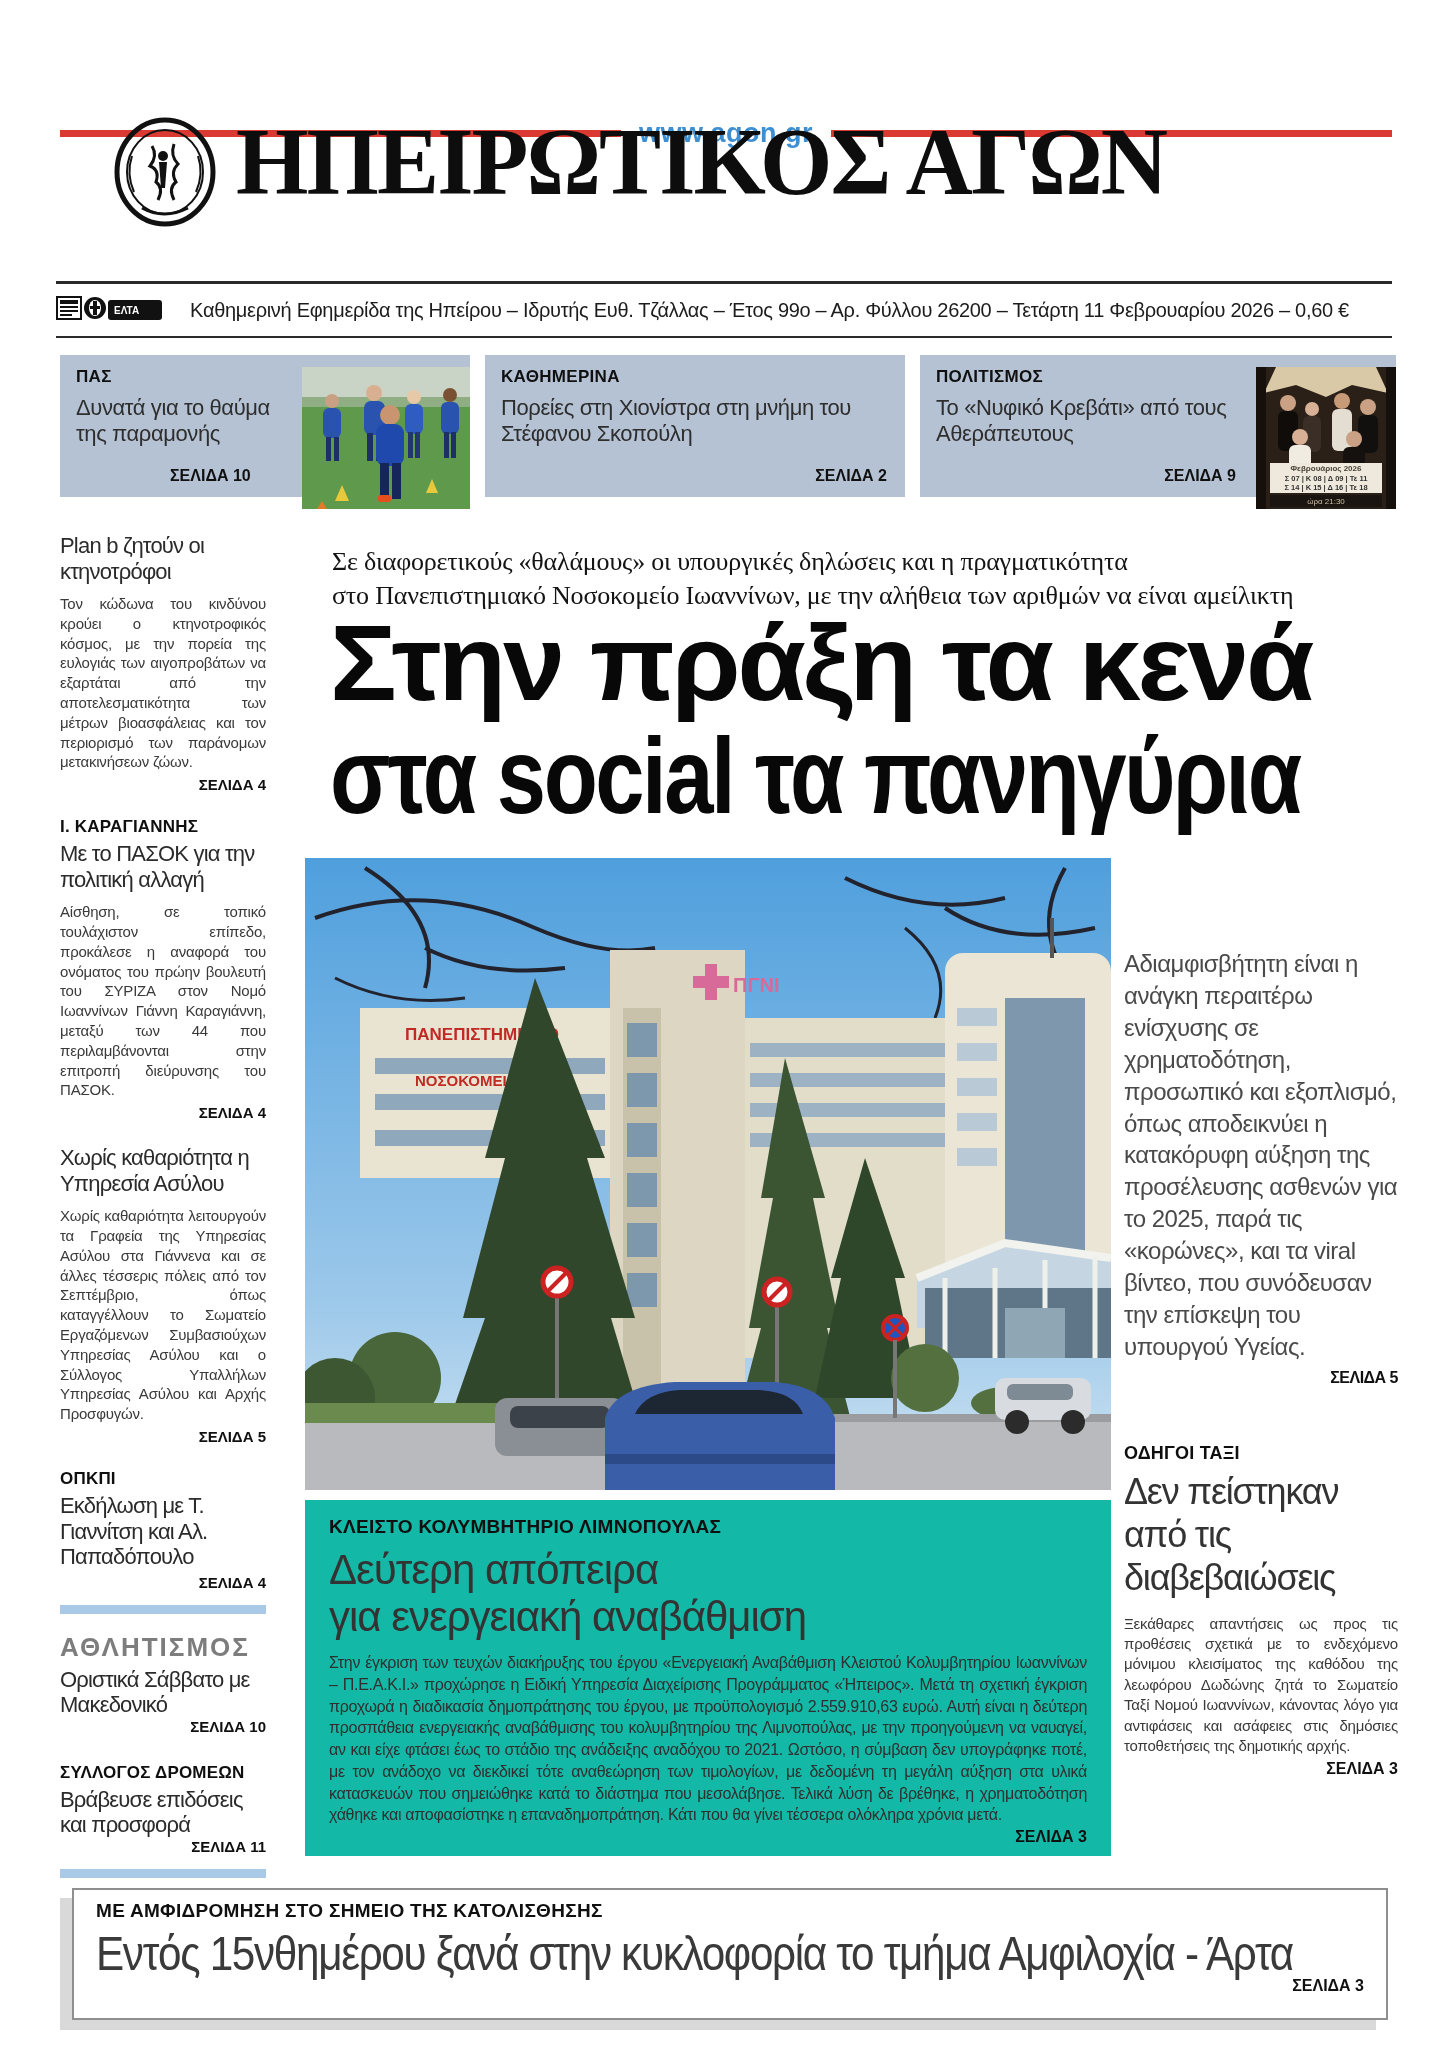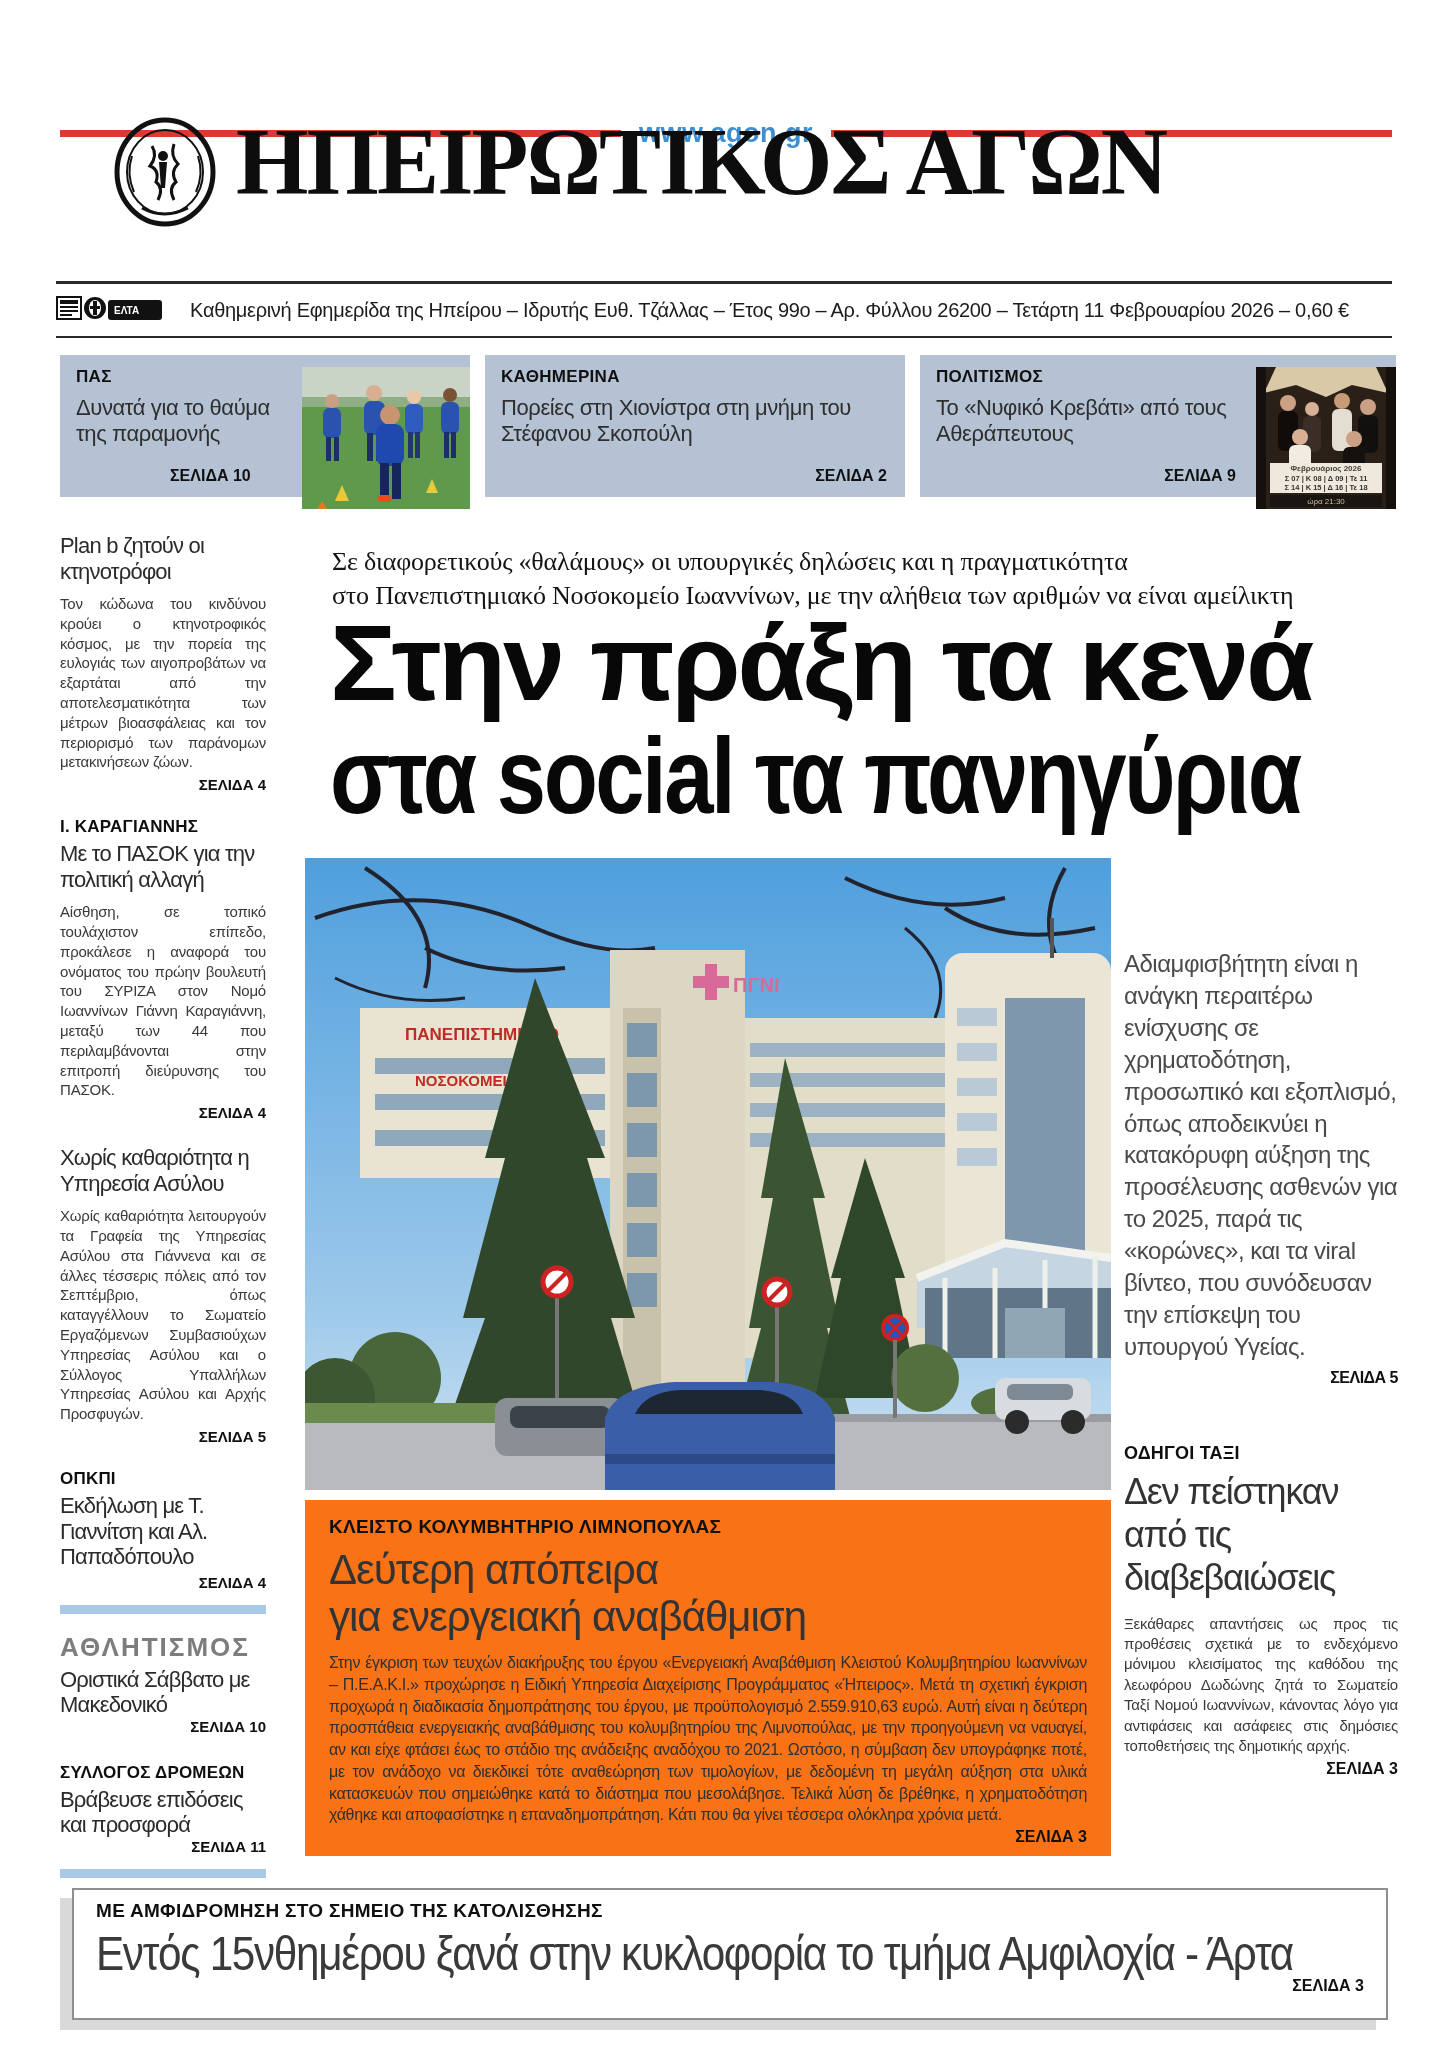--- a/index.html
+++ b/index.html
@@ -60,21 +60,21 @@
              letter-spacing:-0.5px;}
   .page-right{font-size:16px;font-weight:bold;color:#101010;text-align:right;margin-top:4px;}
 
   
   #taxi{left:1124px;top:1443px;width:274px;}
   #taxi .lc-kicker{font-size:18px;}
   #taxi-h{font-size:36px;color:#333;line-height:1.2;letter-spacing:-1.2px;margin:6px 0 14px 0;}
   #taxi-body{font-size:15px;color:#3a3a3a;line-height:1.36;text-align:justify;letter-spacing:-0.2px;}
 
   
-  #pool{left:305px;top:1500px;width:806px;height:356px;background:#f97316;box-sizing:border-box;
+  #pool{left:305px;top:1500px;width:806px;height:356px;background:#14b8a6;box-sizing:border-box;
         padding:16px 24px 10px 24px;}
   #pool-kicker{font-size:19px;font-weight:bold;color:#101010;letter-spacing:.3px;}
   .pool-h{font-size:42px;color:#333;line-height:1.12;letter-spacing:-1px;}
   #pool-h-wrap{margin:8px 0 12px 0;}
   #pool-body{font-size:16px;color:#2f2f2f;line-height:1.36;text-align:justify;letter-spacing:-0.3px;}
   #pool .page-right{margin-top:2px;}
 
   
   #banner{left:72px;top:1888px;width:1316px;height:132px;background:#fff;border:2px solid #8f8f8f;
           box-shadow:-12px 10px 0 0 #d9d9d9;box-sizing:border-box;padding:10px 22px 2px 22px;}

